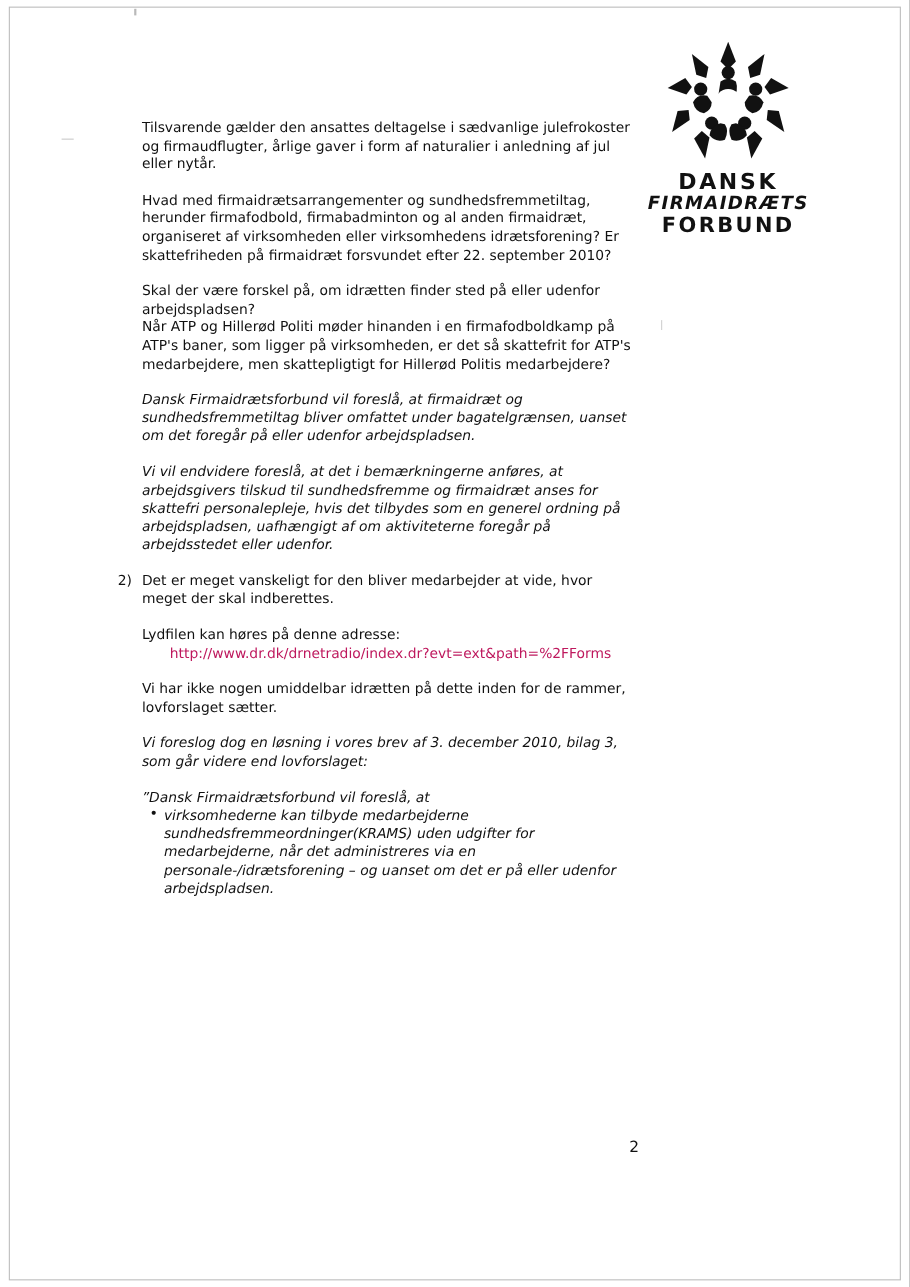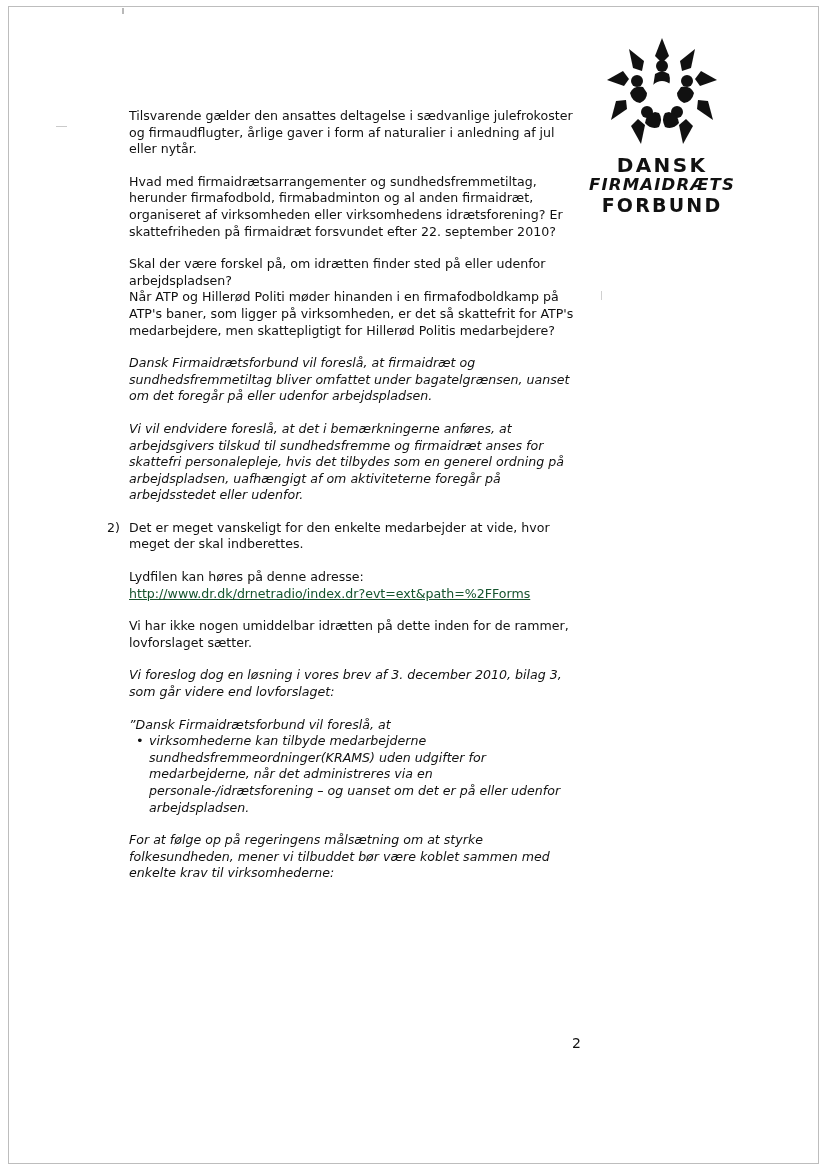--- a/index.html
+++ b/index.html
@@ -87,24 +87,24 @@
     position: relative;
     margin: 0 0 16px 0;
   }
   .numbered .marker {
     position: absolute;
     left: -22px;
     top: 0;
     font-size: 12.6px;
   }
   .link {
-    color: #14532d;
-    text-decoration: underline;
+    color: #be185d;
     word-break: break-all;
     display: block;
+    text-align: center;
   }
   ul.bullets {
     margin: 0 0 16px 0;
     padding-left: 20px;
     list-style: none;
   }
   ul.bullets li {
     position: relative;
     margin: 0;
     font-style: italic;
@@ -179,33 +179,32 @@
   <div class="content">
     <p class="para">Tilsvarende gælder den ansattes deltagelse i sædvanlige julefrokoster og firmaudflugter, årlige gaver i form af naturalier i anledning af jul eller nytår.</p>
     <p class="para">Hvad med firmaidrætsarrangementer og sundhedsfremmetiltag, herunder firmafodbold, firmabadminton og al anden firmaidræt, organiseret af virksomheden eller virksomhedens idrætsforening? Er skattefriheden på firmaidræt forsvundet efter 22. september 2010?</p>
     <p class="para tight">Skal der være forskel på, om idrætten finder sted på eller udenfor arbejdspladsen?</p>
     <p class="para">Når ATP og Hillerød Politi møder hinanden i en firmafodboldkamp på ATP's baner, som ligger på virksomheden, er det så skattefrit for ATP's medarbejdere, men skattepligtigt for Hillerød Politis medarbejdere?</p>
     <p class="para italic">Dansk Firmaidrætsforbund vil foreslå, at firmaidræt og sundhedsfremmetiltag bliver omfattet under bagatelgrænsen, uanset om det foregår på eller udenfor arbejdspladsen.</p>
     <p class="para italic">Vi vil endvidere foreslå, at det i bemærkningerne anføres, at arbejdsgivers tilskud til sundhedsfremme og firmaidræt anses for skattefri personalepleje, hvis det tilbydes som en generel ordning på arbejdspladsen, uafhængigt af om aktiviteterne foregår på arbejdsstedet eller udenfor.</p>
 
     <div class="numbered">
       <span class="marker">2)</span>
-      <span>Det er meget vanskeligt for den enkelte medarbejder at vide, hvor meget der skal indberettes.</span>
+      <span>Det er meget vanskeligt for den bliver medarbejder at vide, hvor meget der skal indberettes.</span>
     </div>
 
     <p class="para tight">Lydfilen kan høres på denne adresse:</p>
     <p class="para">
       <span class="link">http://www.dr.dk/drnetradio/index.dr?evt=ext&amp;path=%2FForms</span>
     </p>
 
     <p class="para">Vi har ikke nogen umiddelbar idrætten på dette inden for de rammer, lovforslaget sætter.</p>
     <p class="para italic">Vi foreslog dog en løsning i vores brev af 3. december 2010, bilag 3, som går videre end lovforslaget:</p>
     <p class="para tight italic">”Dansk Firmaidrætsforbund vil foreslå, at</p>
 
     <ul class="bullets">
       <li>virksomhederne kan tilbyde medarbejderne sundhedsfremmeordninger(KRAMS) uden udgifter for medarbejderne, når det administreres via en personale-/idrætsforening – og uanset om det er på eller udenfor arbejdspladsen.</li>
     </ul>
 
-    <p class="para italic">For at følge op på regeringens målsætning om at styrke folkesundheden, mener vi tilbuddet bør være koblet sammen med enkelte krav til virksomhederne:</p>
   </div>
 
   <div class="page-number">2</div>
 </div>
 
 </body></html>

